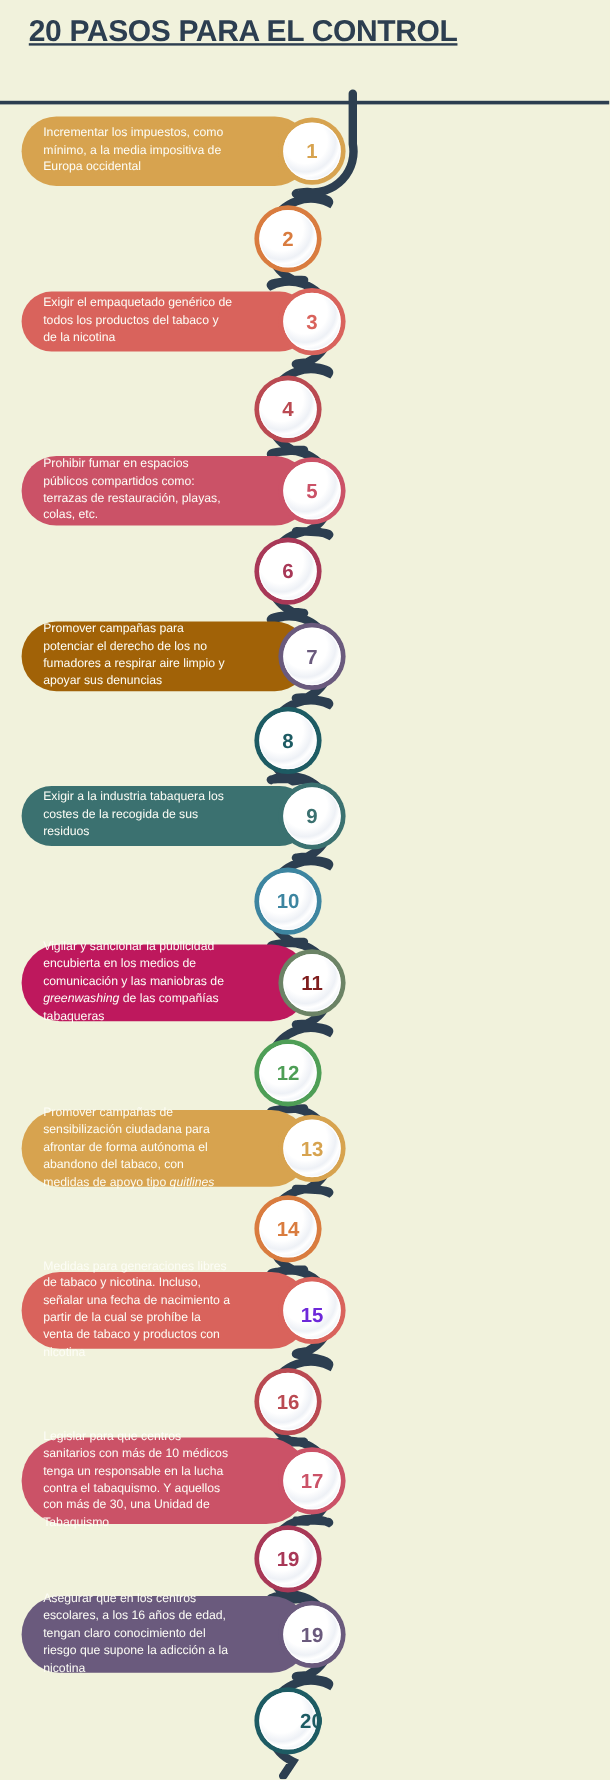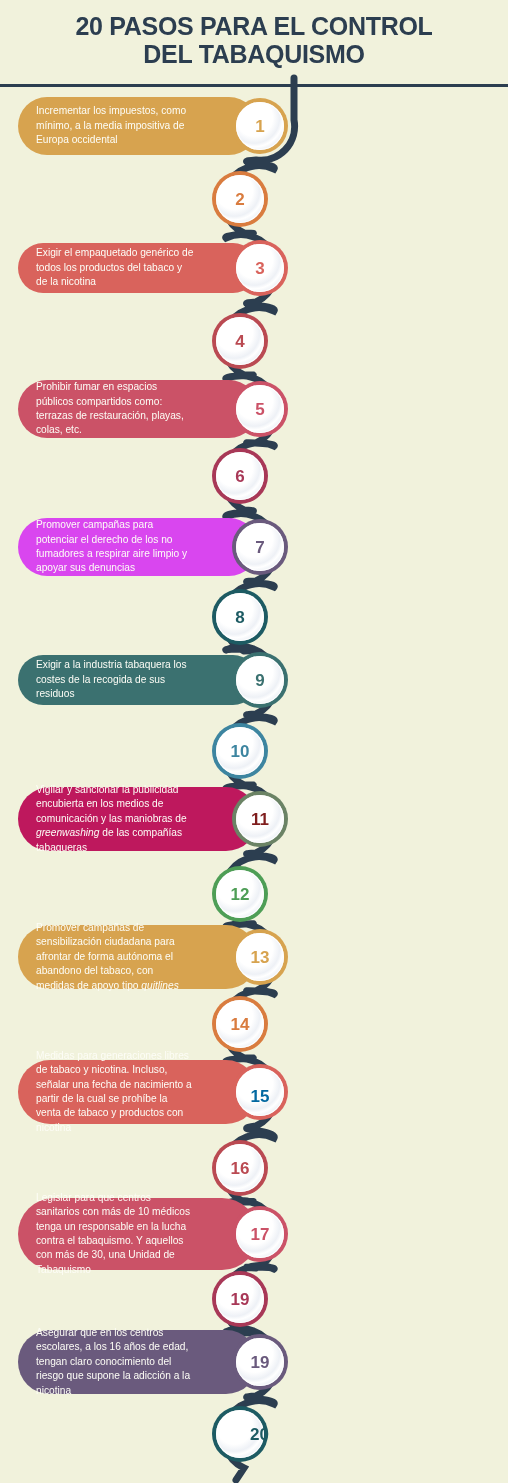--- a/index.html
+++ b/index.html
@@ -26,28 +26,29 @@
     position: absolute;
     left: 0;
     top: 0;
     width: 508px;
     height: 86px;
     box-sizing: border-box;
     padding-top: 12px;
   }
   .title {
     margin: 0;
-    text-align: center;
+    text-align: left;
     color: #2c3e50;
     font-size: 25px;
     line-height: 1.13;
     font-weight: bold;
     letter-spacing: -0.3px;
     font-family: "Liberation Sans", sans-serif;
     padding: 0 24px;
+    text-decoration: underline;
   }
   .title-rule {
     position: absolute;
     left: 0;
     top: 84px;
     width: 508px;
     height: 3px;
     background: #2c3e50;
   }
 
@@ -149,21 +150,20 @@
   }
 </style>
 </head>
 <body style="background: rgb(241, 242, 220);">
 
 <div id="infographic" style="background: rgb(241, 242, 220);">
 
   <div class="header">
     <h1 class="title" style="color: rgb(44, 62, 80);">
       <span>20 PASOS PARA EL CONTROL</span><br>
-      <span>DEL TABAQUISMO</span>
     </h1>
   </div>
   <div class="title-rule" style="background: rgb(44, 62, 80);"></div>
 
   <svg class="snake" viewBox="0 0 508 1483" width="508" height="1483" aria-hidden="true">
     <path id="snake-path" fill="none" stroke="#2c3e50" stroke-width="7" stroke-linecap="round" d="M 294 78 L 294 120 A 34 34 0 0 1 256 160 C 226 162.5, 278 162.5, 274 169 A 34 34 0 0 0 244 233 C 274 233.5, 222 233.5, 226 238 A 34 34 0 0 1 256 302 C 226 304.5, 278 304.5, 274 311 A 34 34 0 0 0 244 375 C 274 375, 222 375, 226 379 A 34 34 0 0 1 256 443 C 226 442.5, 278 442.5, 274 446 A 34 34 0 0 0 244 510 C 274 511.5, 222 511.5, 226 517 A 34 34 0 0 1 256 581 C 226 582, 278 582, 274 587 A 34 34 0 0 0 244 651 C 274 648.5, 222 648.5, 226 650 A 34 34 0 0 1 256 714 C 226 715.5, 278 715.5, 274 721 A 34 34 0 0 0 244 785 C 274 785, 222 785, 226 789 A 34 34 0 0 1 256 853 C 226 854.5, 278 854.5, 274 860 A 34 34 0 0 0 244 924 C 274 923.5, 222 923.5, 226 927 A 34 34 0 0 1 256 991 C 226 990.5, 278 990.5, 274 994 A 34 34 0 0 0 244 1058 C 274 1058, 222 1058, 226 1062 A 34 34 0 0 1 256 1126 C 226 1130, 278 1130, 274 1138 A 34 34 0 0 0 244 1202 C 274 1201, 222 1201, 226 1204 A 34 34 0 0 1 256 1268 C 226 1266.5, 278 1266.5, 274 1269 A 34 34 0 0 0 244 1333 C 274 1330.5, 222 1330.5, 226 1332 A 34 34 0 0 1 256 1396 C 226 1398, 278 1398, 274 1404 A 34 34 0 0 0 244 1468 L 236 1480"></path>
   </svg>
 
   <div class="steps">
       <div class="step left" style="top: 97px;">
@@ -211,21 +211,21 @@
         </div>
       </div>
       <div class="step right" style="top: 452px;">
         <div class="badge" style="top: -4px;">
           <div class="ring-outer" style="background: rgb(168, 56, 87);"></div>
           <div class="disc"></div>
           <span class="num" style="color: rgb(168, 56, 87);">6</span>
         </div>
       </div>
       <div class="step left" style="top: 518px;">
-        <div class="pill" style="background: #d946ef; height: 58px; width: 240px; color: rgb(253, 253, 246);">
+        <div class="pill" style="background: #a16207; height: 58px; width: 240px; color: rgb(253, 253, 246);">
           <span class="pill-text">Promover campañas para potenciar el derecho de los no fumadores a respirar aire limpio y apoyar sus denuncias</span>
         </div>
         <div class="badge" style="top: 1px;">
           <div class="ring-outer" style="background: rgb(106, 90, 125);"></div>
           <div class="disc"></div>
           <span class="num" style="color: rgb(106, 90, 125);">7</span>
         </div>
       </div>
       <div class="step right" style="top: 593px;">
         <div class="badge" style="top: -4px;">
@@ -285,21 +285,21 @@
           <span class="num" style="color: rgb(217, 124, 63);">14</span>
         </div>
       </div>
       <div class="step left" style="top: 1060px;">
         <div class="pill" style="background: rgb(217, 99, 92); height: 64px; width: 240px; color: rgb(253, 253, 246);">
           <span class="pill-text">Medidas para generaciones libres de tabaco y nicotina. Incluso, señalar una fecha de nacimiento a partir de la cual se prohíbe la venta de tabaco y productos con nicotina</span>
         </div>
         <div class="badge" style="top: 4px;">
           <div class="ring-outer" style="background: rgb(217, 99, 92);"></div>
           <div class="disc"></div>
-          <span class="num" style="color: #0369a1; margin-top: 8px;">15</span>
+          <span class="num" style="color: #6d28d9; margin-top: 8px;">15</span>
         </div>
       </div>
       <div class="step right" style="top: 1131px;">
         <div class="badge" style="top: 9px;">
           <div class="ring-outer" style="background: rgb(186, 74, 82);"></div>
           <div class="disc"></div>
           <span class="num" style="color: rgb(186, 74, 82);">16</span>
         </div>
       </div>
       <div class="step left" style="top: 1198px;">

